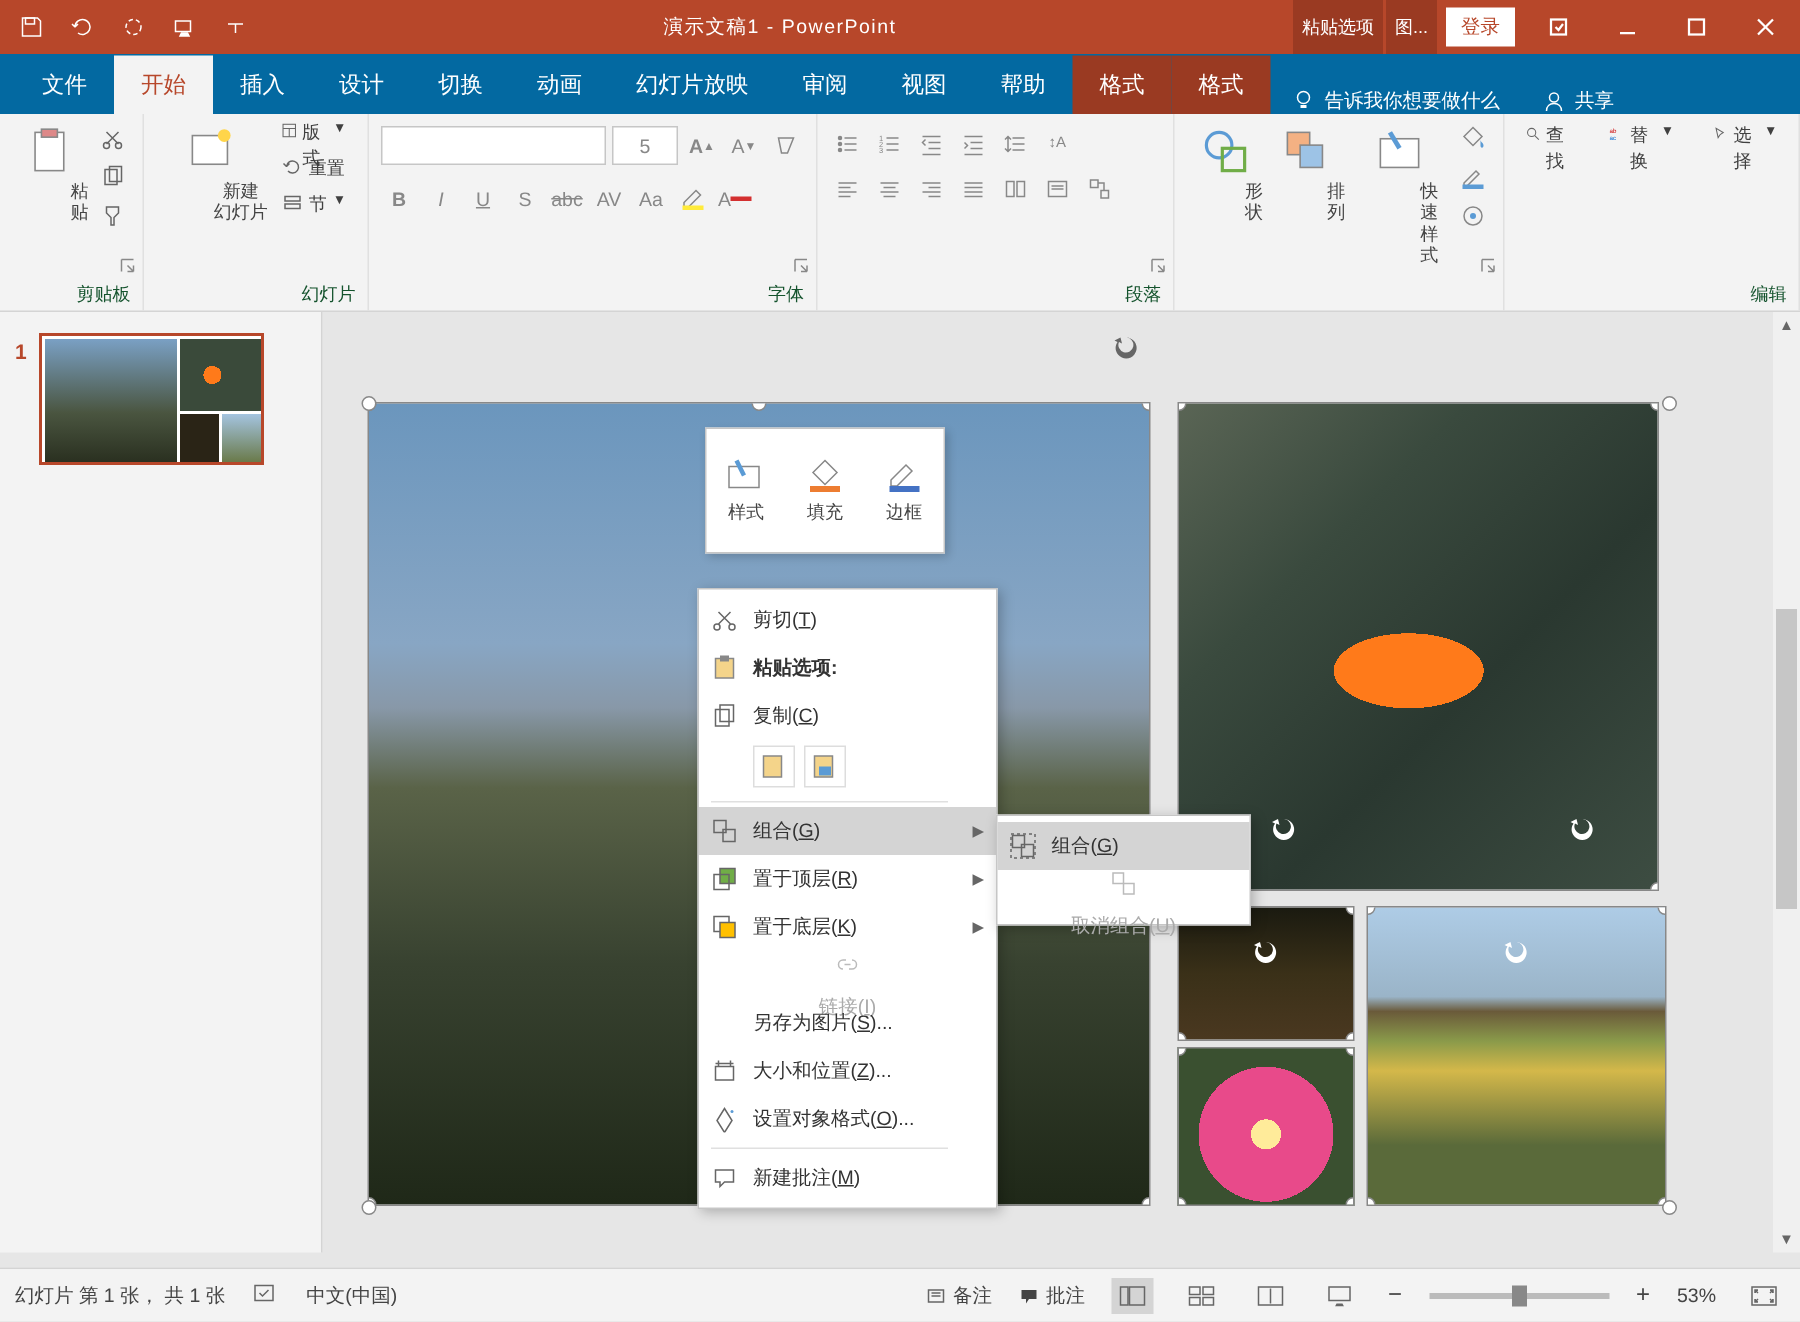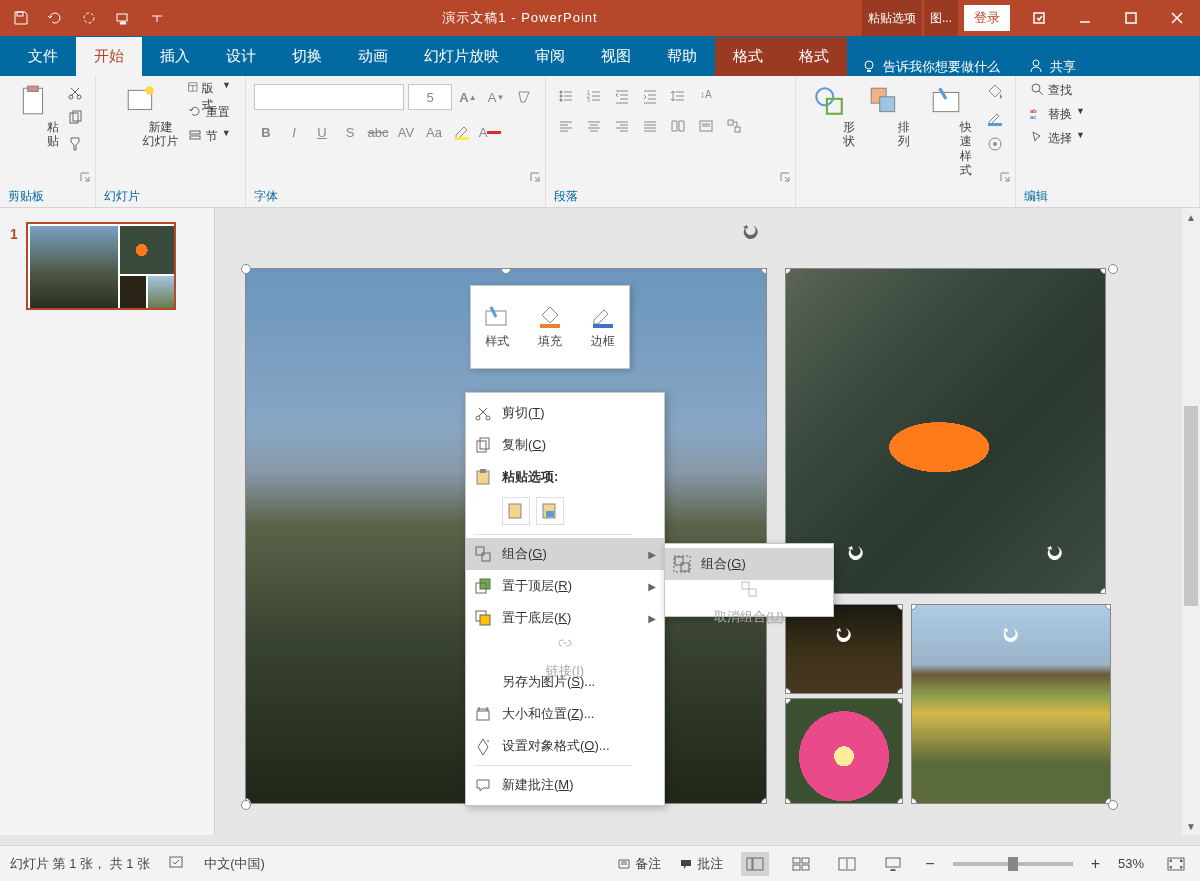--- a/index.html
+++ b/index.html
@@ -17,26 +17,26 @@
 .win-controls { display:flex; }
 .win-btn { width:46px; height:36px; display:flex; align-items:center; justify-content:center; cursor:pointer; }
 .win-btn svg { width:14px; height:14px; stroke:#fff; fill:none; stroke-width:1.5; }
 
 
 .ribbon-tabs { height:40px; background:#0369a1; display:flex; align-items:flex-end; color:#fff; padding-left:10px; }
 .tab { padding:10px 18px; font-size:15px; cursor:pointer; }
 .tab.active { background:#f3f3f3; color:#b7472a; }
 .tab.format { background:#9a3a22; }
 .tell-me { display:flex; align-items:center; gap:6px; padding:0 14px; cursor:text; }
-.share { display:flex; align-items:flex-start; gap:6px; padding:0 14px; cursor:pointer;margin-top:17px; }
+.share { display:flex; align-items:flex-end; gap:6px; padding:0 14px; cursor:pointer;margin-top:17px; }
 
 
 .ribbon { height:132px; background:#f3f3f3; border-bottom:1px solid #d4d4d4; display:flex; }
 .group { border-right:1px solid #e0e0e0; padding:4px 8px 2px 8px; display:flex; flex-direction:column; position:relative; }
-.group-label { font-size:12px; color:#0369a1; text-align:left; padding-top:3px;margin-top:28px; }
+.group-label { font-size:12px; color:#14532d; text-align:right; padding-top:3px;margin-top:28px; }
 .group-body { flex:1; display:flex; align-items:flex-start; gap:4px; }
 .big-btn { display:flex; flex-direction:column; align-items:center; justify-content:center; gap:2px; padding:4px 6px; cursor:pointer; min-width:44px; }
 .big-btn .icon { width:34px; height:34px; display:flex; align-items:center; justify-content:center; }
 .big-btn .lbl { font-size:12px; color:#444; text-align:center; line-height:1.2;margin-left:39px; }
 .small-stack { display:flex; flex-direction:column; gap:2px; }
 .small-btn { height:22px; padding:0 6px; display:flex; align-items:flex-start; gap:4px; cursor:pointer; font-size:12px; color:#404040; }
 .font-row1 { display:flex; align-items:center; gap:4px; margin-bottom:6px; }
 .font-row2 { display:flex; align-items:center; gap:4px; }
 .combo { height:26px; border:1px solid #c6c6c6; background:#fff; display:flex; align-items:center; padding:0 6px; font-size:13px; color:#888; }
 .combo.font { width:150px; }
@@ -452,21 +452,21 @@
           </div>
       </div>
     </div>
     <div class="group-label">绘图</div>
     <svg class="launcher" viewBox="0 0 14 14">
         <path d="M2 2h8M2 2v8M10 10l-4-4m4 4V6m0 4H6" stroke="#888" fill="none"></path>
       </svg>
   </div>
 
   <div class="group" style="flex:1">
-    <div class="group-body" style="flex-direction:column;gap:2px;padding-top:2px">
+    <div class="group-body" style="gap:14px;padding-top:2px">
       <div class="small-btn">
           <svg width="14" height="14" viewBox="0 0 14 14">
             <circle cx="6" cy="6" r="4" fill="none" stroke="#666"></circle>
             <path d="M9 9l4 4" stroke="#666"></path>
           </svg>
           <span>查找</span>
         </div>
       <div class="small-btn">
           <svg width="14" height="14" viewBox="0 0 14 14">
             <text x="0" y="7" font-size="6" fill="#c00">ab</text>
@@ -584,33 +584,33 @@
 
 <div class="context-menu">
   <div class="menu-item">
     <svg class="mi-ic" viewBox="0 0 18 18">
         <path d="M5 4l8 8M13 4l-8 8" stroke="#666"></path>
         <circle cx="4" cy="14" r="2" fill="none" stroke="#666"></circle>
         <circle cx="14" cy="14" r="2" fill="none" stroke="#666"></circle>
       </svg>
     <span>剪切(<u>T</u>)</span>
   </div>
+  <div class="menu-item" style="cursor:default">
+    <svg class="mi-ic" viewBox="0 0 18 18">
+        <rect x="3" y="3" width="12" height="13" fill="#f4d48a" stroke="#888"></rect>
+        <rect x="6" y="1" width="6" height="4" fill="#888"></rect>
+      </svg>
+    <b>粘贴选项:</b>
+  </div>
   <div class="menu-item">
     <svg class="mi-ic" viewBox="0 0 18 18">
         <rect x="3" y="5" width="9" height="11" fill="none" stroke="#666"></rect>
         <rect x="6" y="2" width="9" height="11" fill="none" stroke="#666"></rect>
       </svg>
     <span>复制(<u>C</u>)</span>
-  </div>
-  <div class="menu-item" style="cursor:default">
-    <svg class="mi-ic" viewBox="0 0 18 18">
-        <rect x="3" y="3" width="12" height="13" fill="#f4d48a" stroke="#888"></rect>
-        <rect x="6" y="1" width="6" height="4" fill="#888"></rect>
-      </svg>
-    <b>粘贴选项:</b>
   </div>
   <div class="paste-icons">
     <div class="paste-opt">
         <svg width="20" height="20" viewBox="0 0 20 20">
           <rect x="3" y="3" width="12" height="14" fill="#f4d48a" stroke="#888"></rect>
         </svg>
       </div>
     <div class="paste-opt">
         <svg width="20" height="20" viewBox="0 0 20 20">
           <rect x="3" y="3" width="12" height="14" fill="#f4d48a" stroke="#888"></rect>

